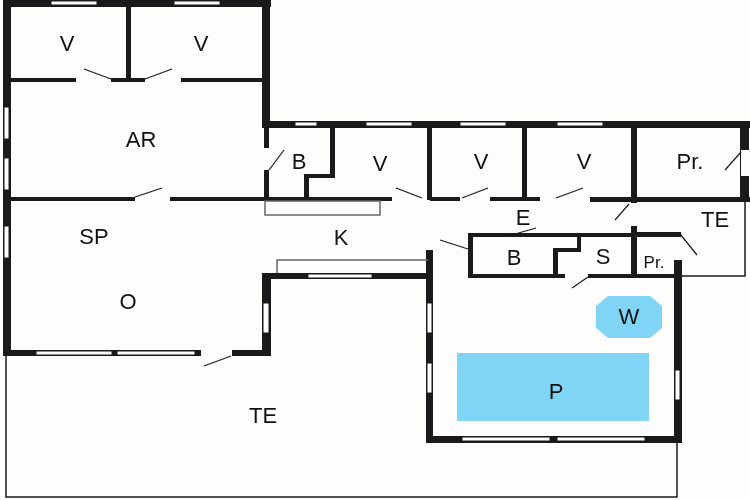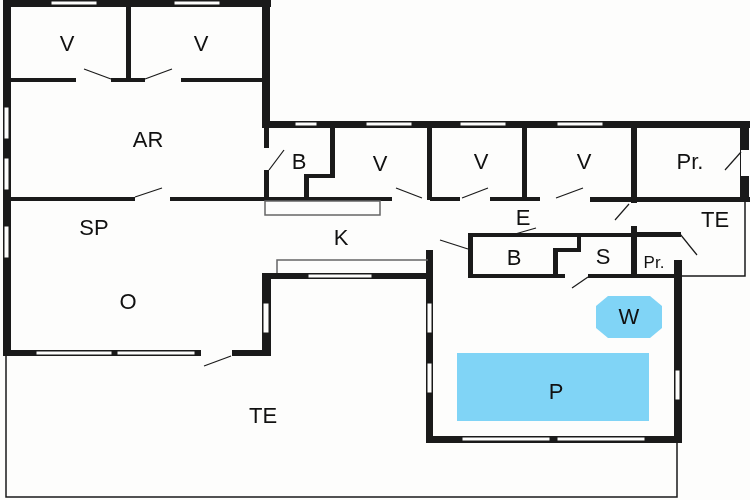--- a/index.html
+++ b/index.html
@@ -124,29 +124,29 @@
 
   <g>
     <rect class="grey" x="265" y="201" width="115" height="14"></rect>
     <polyline class="grey" points="277,273 277,260 428,260"></polyline>
   </g>
 </svg>
 
 <div>
   <span class="lbl" style="left:67px;top:44px;">V</span>
   <span class="lbl" style="left:201px;top:44px;">V</span>
-  <span class="lbl" style="left:148px;top:140px;">AR</span>
+  <span class="lbl" style="left:141px;top:140px;">AR</span>
   <span class="lbl" style="left:299px;top:162px;">B</span>
   <span class="lbl" style="left:380px;top:164px;">V</span>
   <span class="lbl" style="left:481px;top:162px;">V</span>
   <span class="lbl" style="left:584px;top:162px;">V</span>
   <span class="lbl" style="left:690px;top:162px;">Pr.</span>
   <span class="lbl" style="left:523px;top:218px;">E</span>
   <span class="lbl" style="left:715px;top:220px;">TE</span>
-  <span class="lbl" style="left:94px;top:228px;">SP</span>
+  <span class="lbl" style="left:94px;top:237px;">SP</span>
   <span class="lbl" style="left:341px;top:238px;">K</span>
   <span class="lbl" style="left:514px;top:258px;">B</span>
   <span class="lbl" style="left:603px;top:257px;">S</span>
   <span class="lbl sm" style="left:654px;top:262px;">Pr.</span>
   <span class="lbl" style="left:128px;top:302px;">O</span>
   <span class="lbl" style="left:629px;top:317px;">W</span>
   <span class="lbl" style="left:556px;top:392px;">P</span>
   <span class="lbl" style="left:263px;top:416px;">TE</span>
 </div>
 

